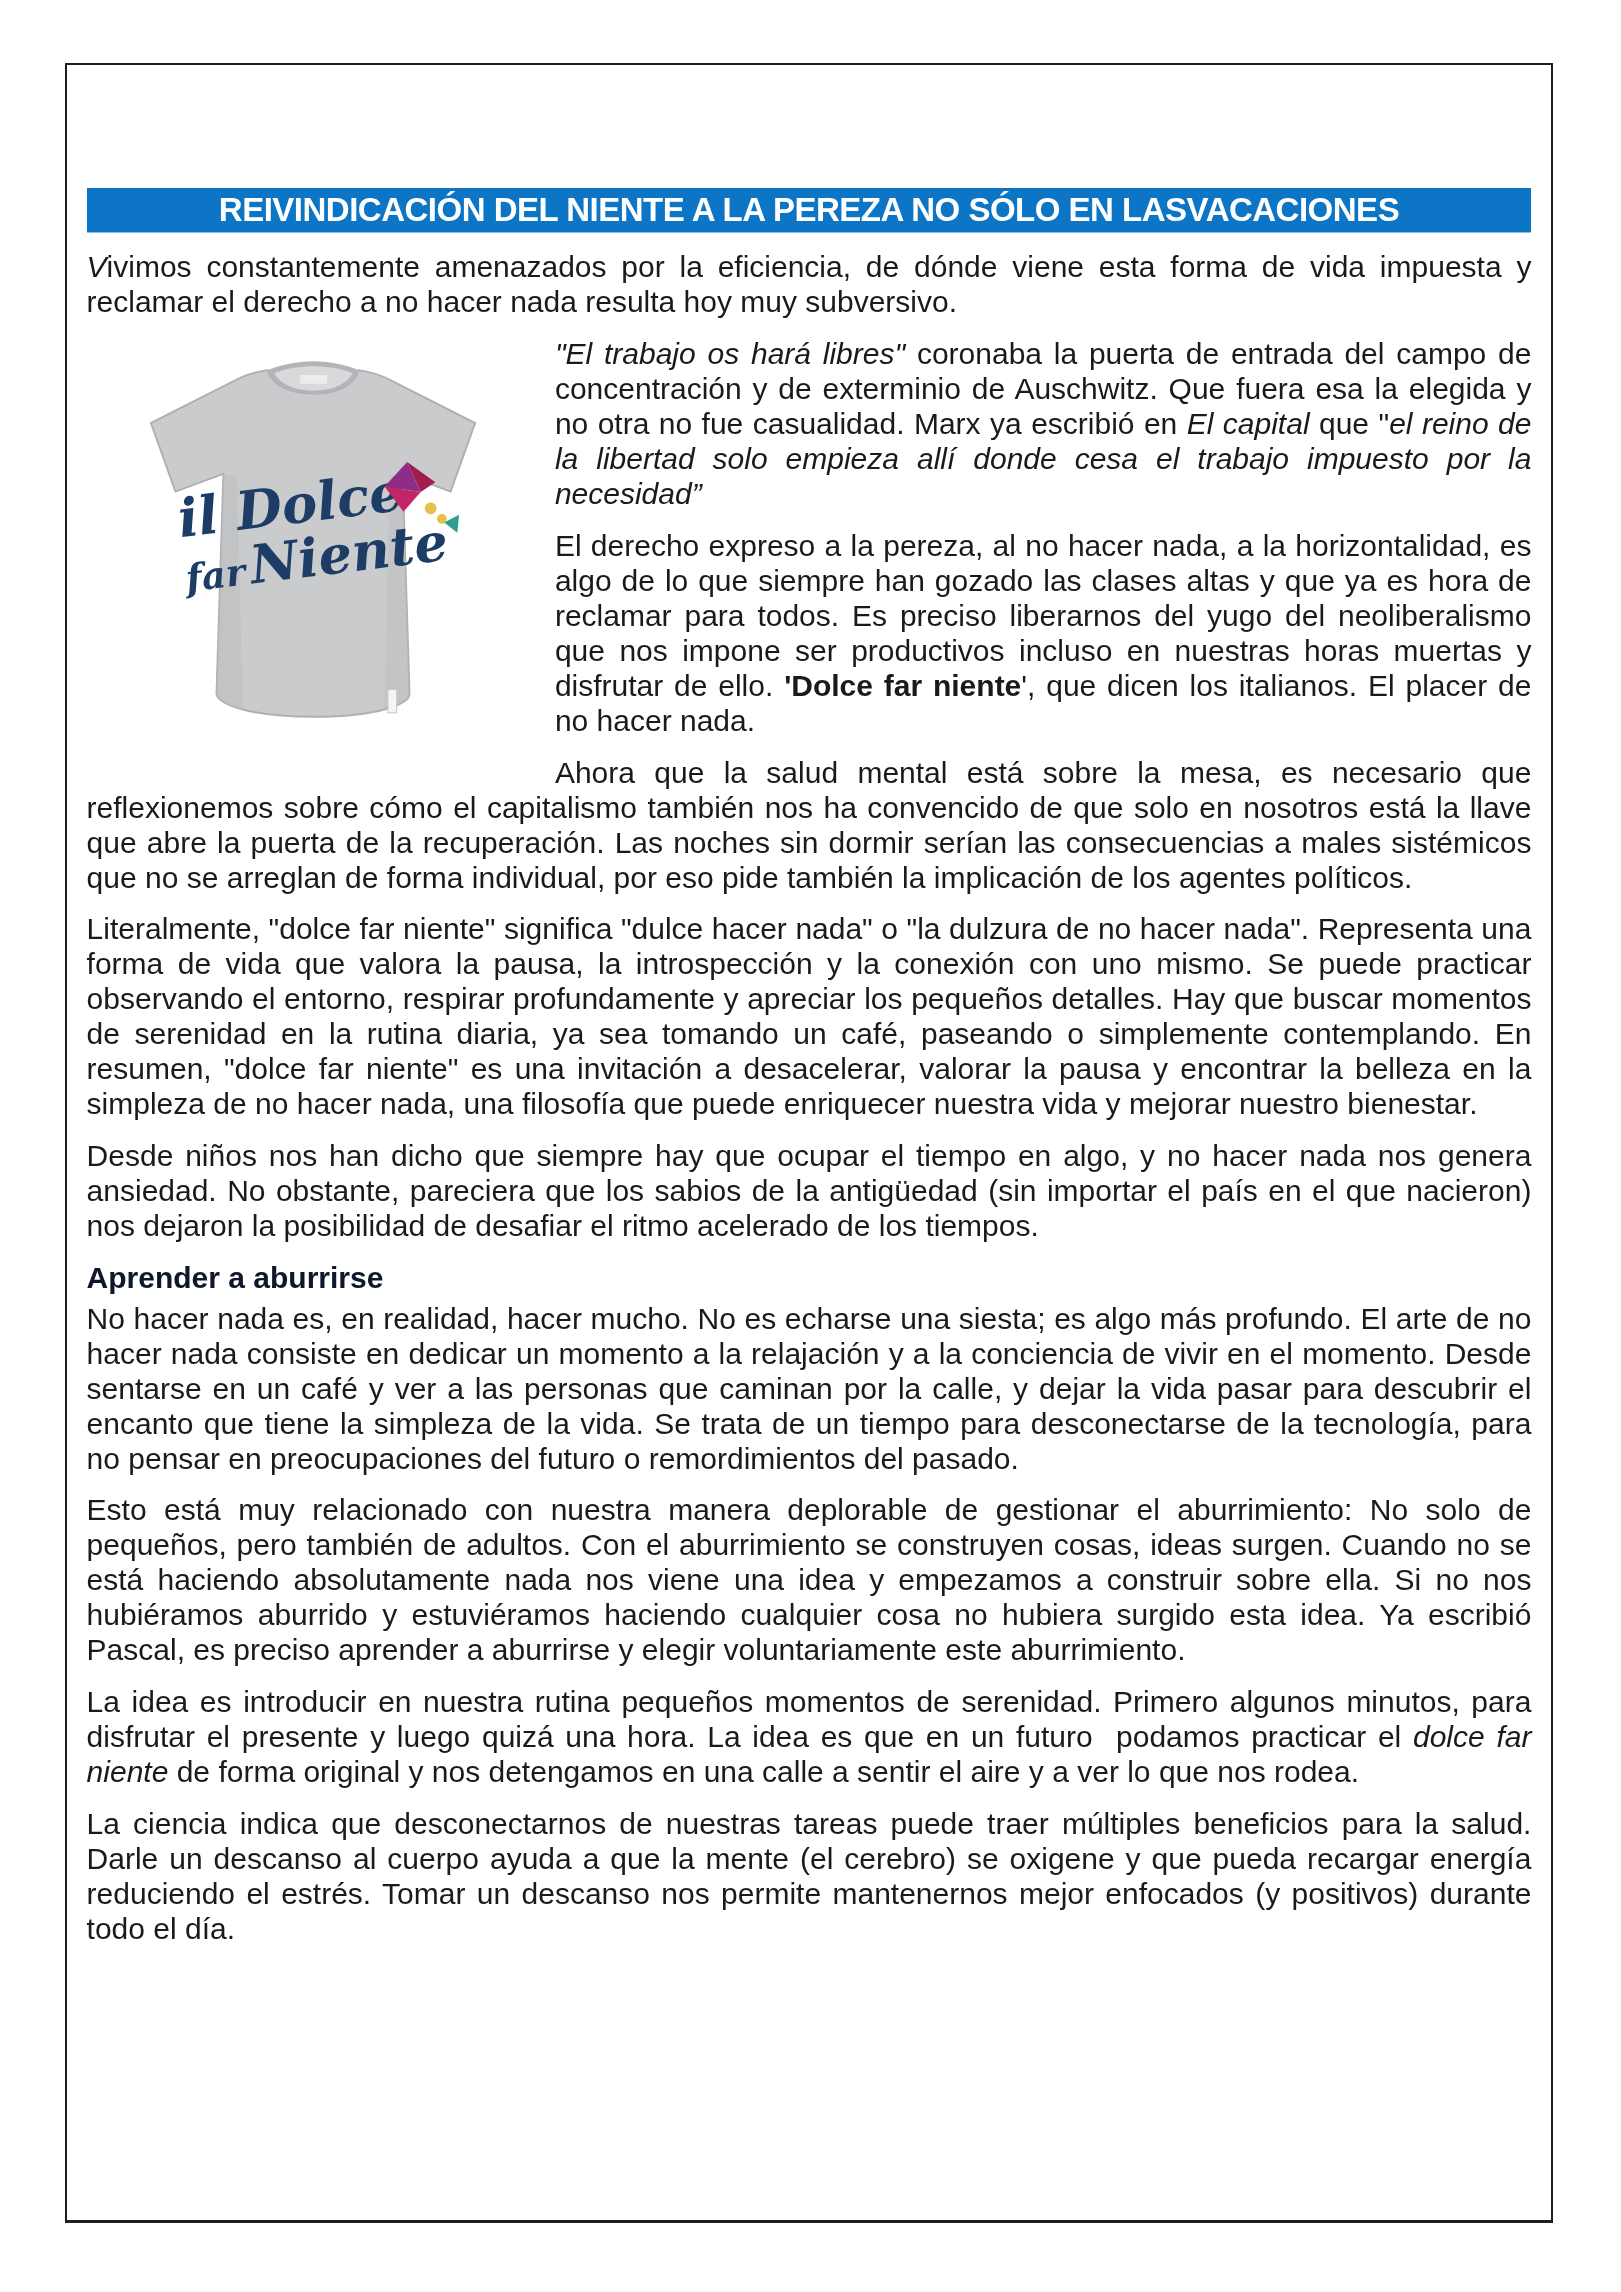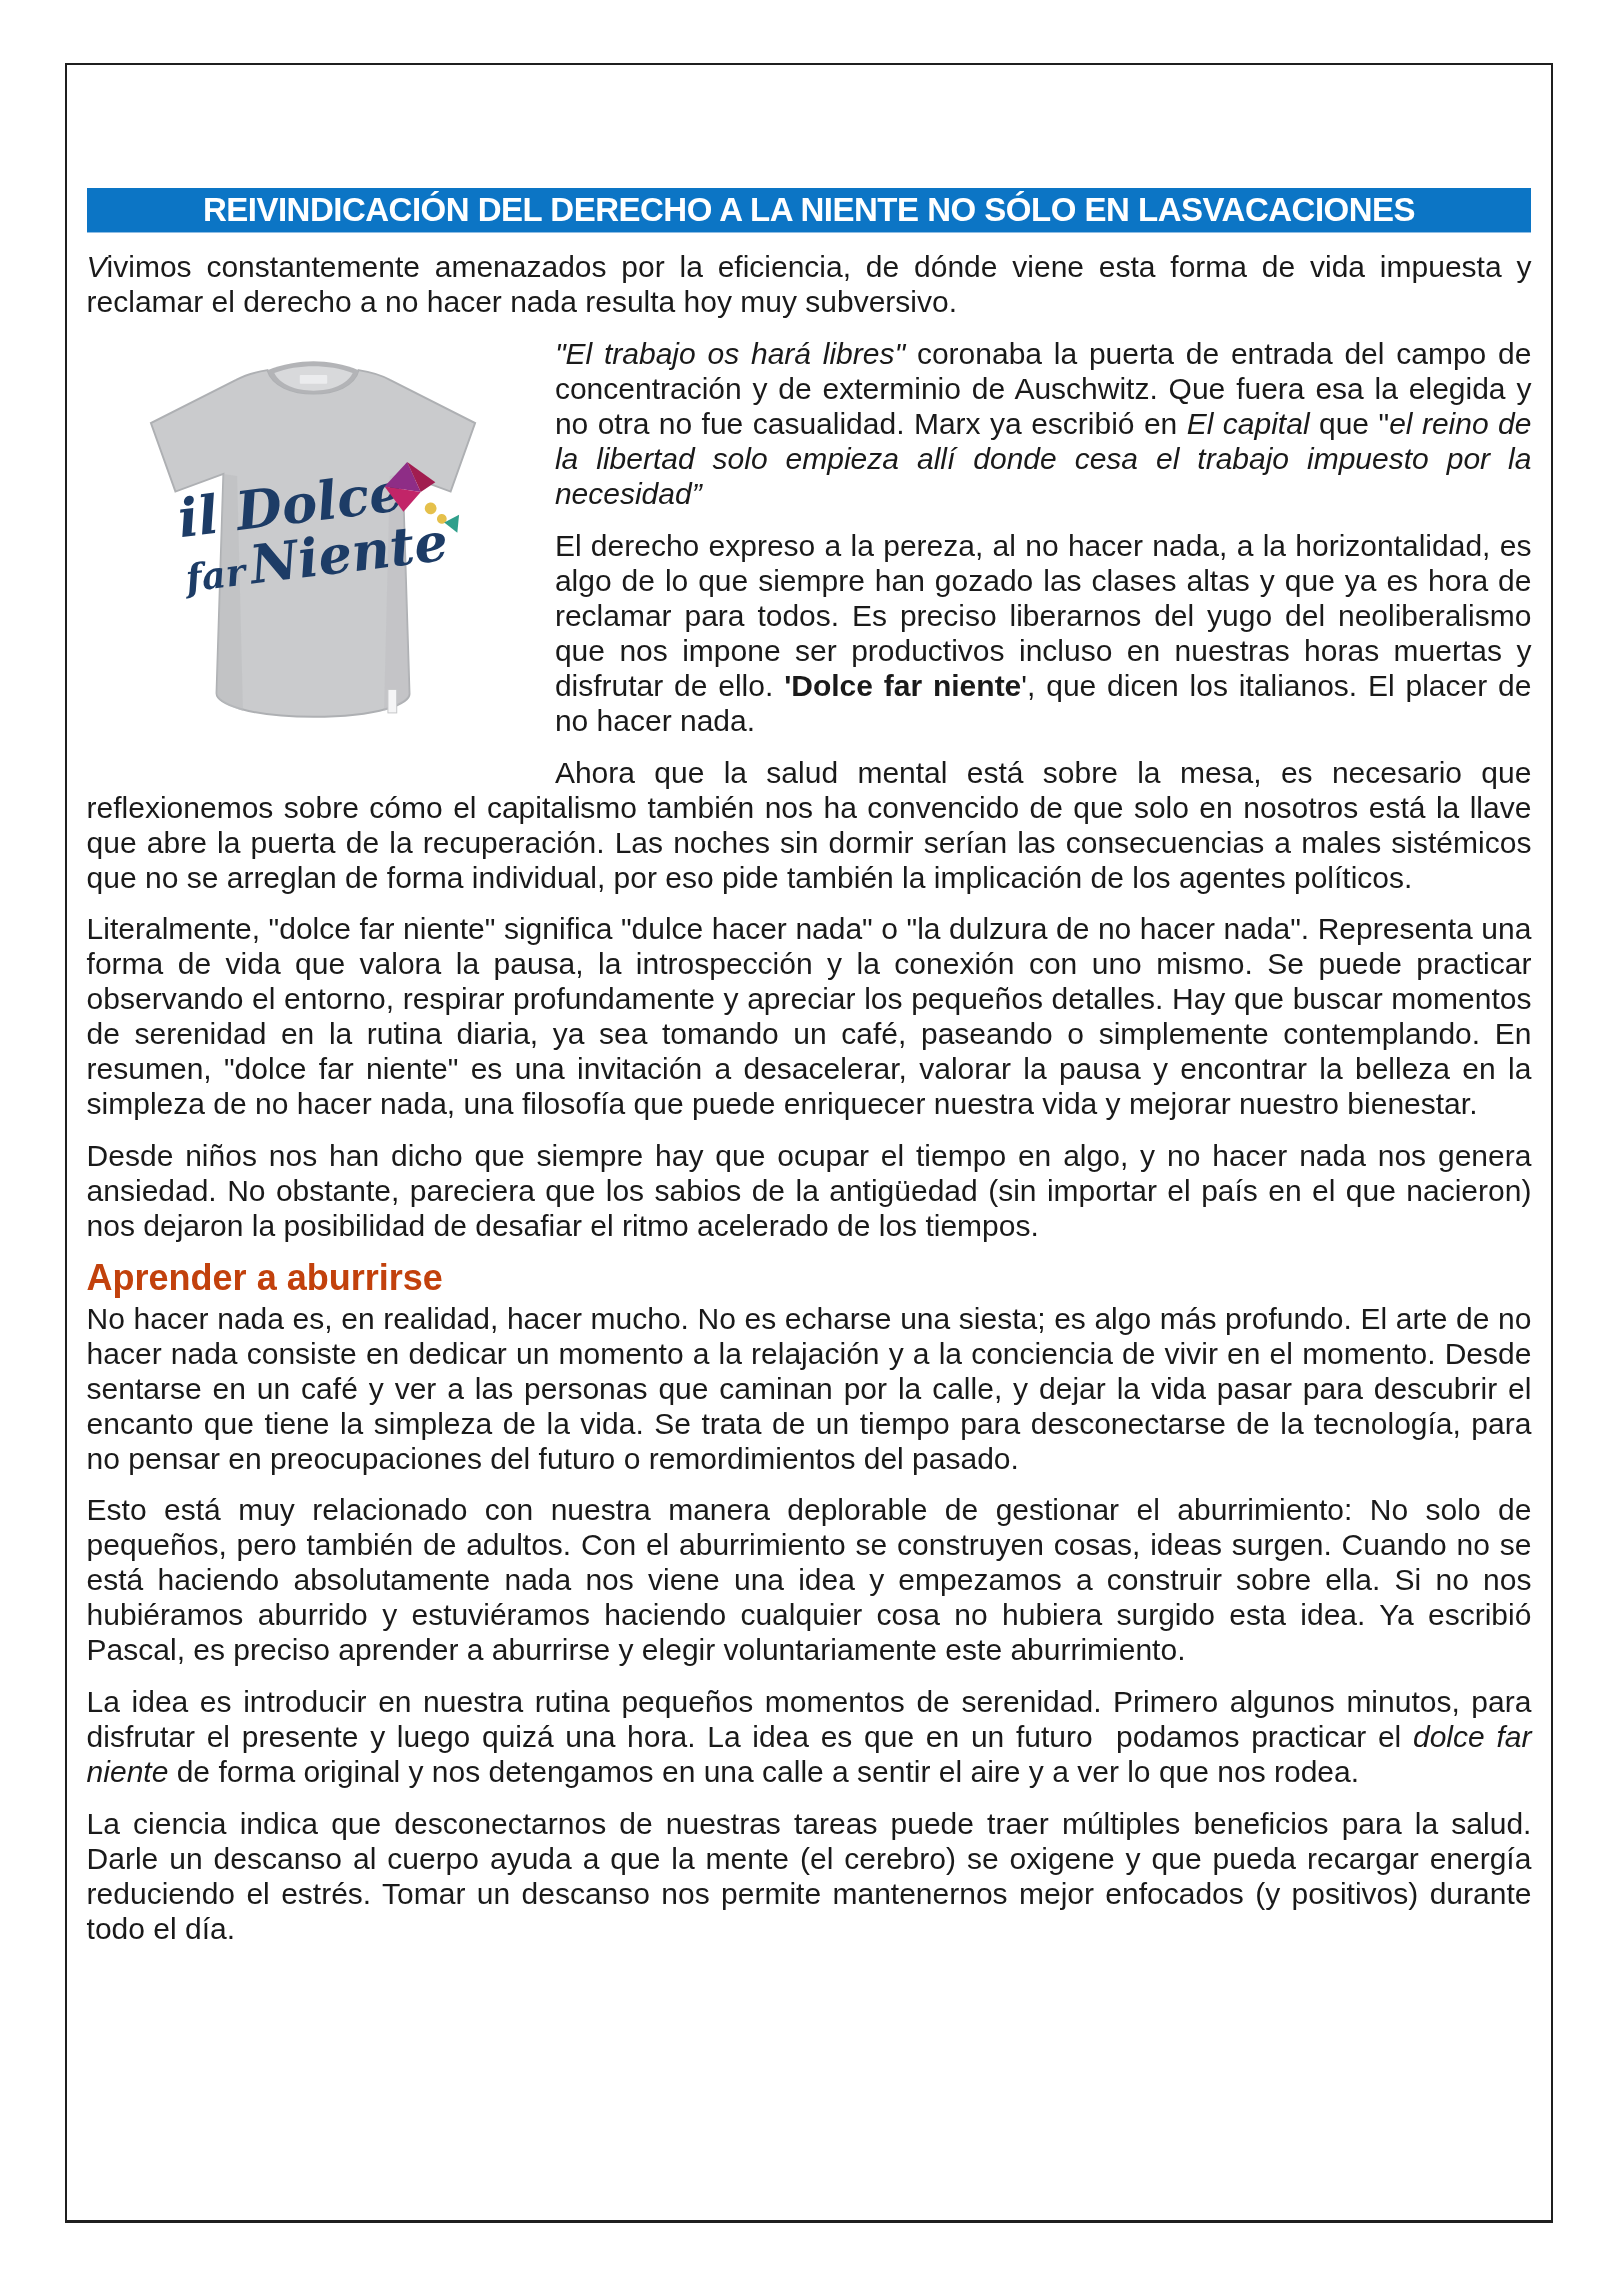--- a/index.html
+++ b/index.html
@@ -9,33 +9,33 @@
     border:2px solid #1f1f1f;border-bottom-width:3.9px;background:#ffffff;box-sizing:border-box;
   }
   .content{padding:0 19.6px;}
   .banner{margin-top:123px;background:#0c75c5;color:#ffffff;text-align:center;font-weight:bold;}
   .banner-row{padding:2.9px 0;font-size:33px;line-height:38px;letter-spacing:-0.5px;white-space:nowrap;}
   .banner-row.first{border-bottom:1px solid #8fbde4;}
   .subtitle{margin-top:13.7px;text-align:center;font-style:italic;font-size:26.5px;line-height:34px;color:#222;}
   .article{margin-top:3.9px;}
   .article p{margin:16.7px 0 0 0;font-size:30px;line-height:35px;text-align:justify;}
   .article p.after-heading{margin-top:7px;}
-  .section-heading{margin:17.6px 0 0 0;color:#c2410c;font-weight:bold;font-size:36px;line-height:33px;}
+  .section-heading{margin:17.6px 0 0 0;color:#0f172a;font-weight:bold;font-size:30px;line-height:33px;}
   .tshirt-figure{float:left;width:431px;height:427px;margin:9.8px 25.5px 5.9px 11.8px;}
   .i{font-style:italic;}
   .b{font-weight:bold;}
 </style>
 </head>
 <body>
 
 <div class="page-frame">
   <div class="content">
 
     <div class="banner">
-      <div class="banner-row first">REIVINDICACIÓN DEL DERECHO A LA NIENTE NO SÓLO EN LASVACACIONES</div>
+      <div class="banner-row first">REIVINDICACIÓN DEL NIENTE A LA PEREZA NO SÓLO EN LASVACACIONES</div>
     </div>
 
     <div class="subtitle">
     </div>
 
     <div class="article">
 
       <p><span class="i">V</span><span>ivimos constantemente amenazados por la eficiencia, de dónde viene esta forma de vida impuesta y reclamar el derecho a no hacer nada resulta hoy muy subversivo.</span></p>
 
       <div class="tshirt-figure">

